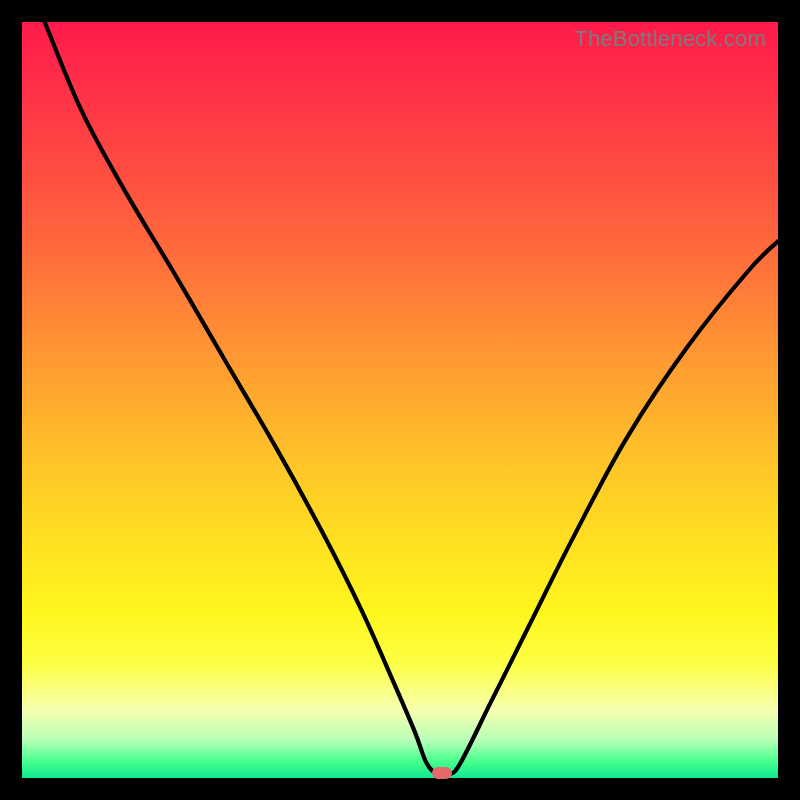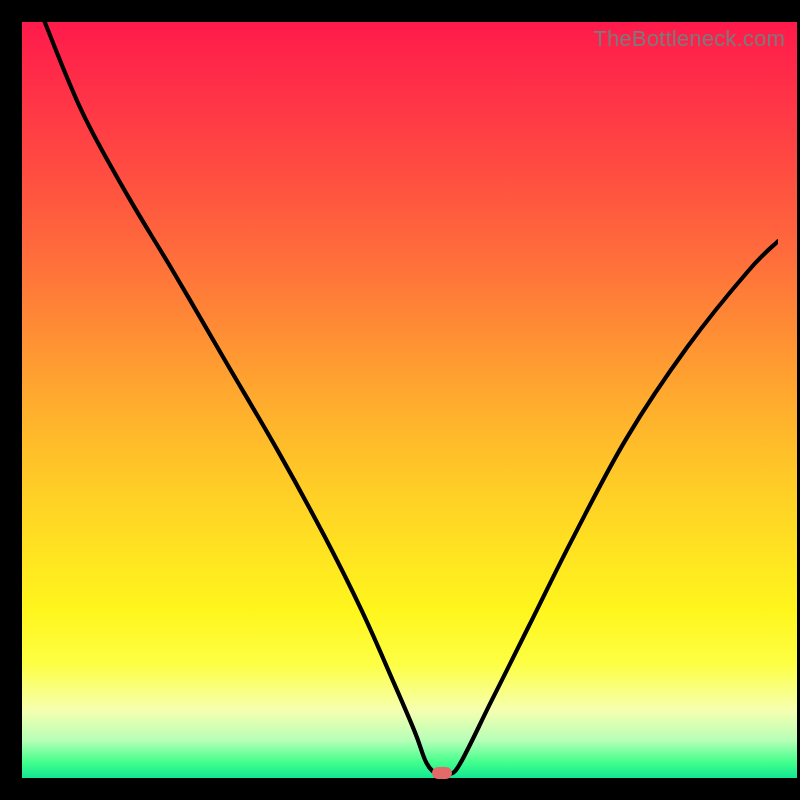--- a/index.html
+++ b/index.html
@@ -33,21 +33,20 @@
       #ffab2e 50%,
       #ffc927 60%,
       #ffe321 70%,
       #fff61d 78%,
       #fdff45 85%,
       #f6ffb0 91%,
       #b7ffb7 95%,
       #40ff8c 98%,
       #12e692 100%
     );
-    padding-left: 19px;
   }
   .watermark {
     position: absolute;
     top: 4px;
     right: 12px;
     color: #7b7b7b;
     font-size: 22px;
     letter-spacing: 0.2px;
     font-weight: 500;
     z-index: 5;

